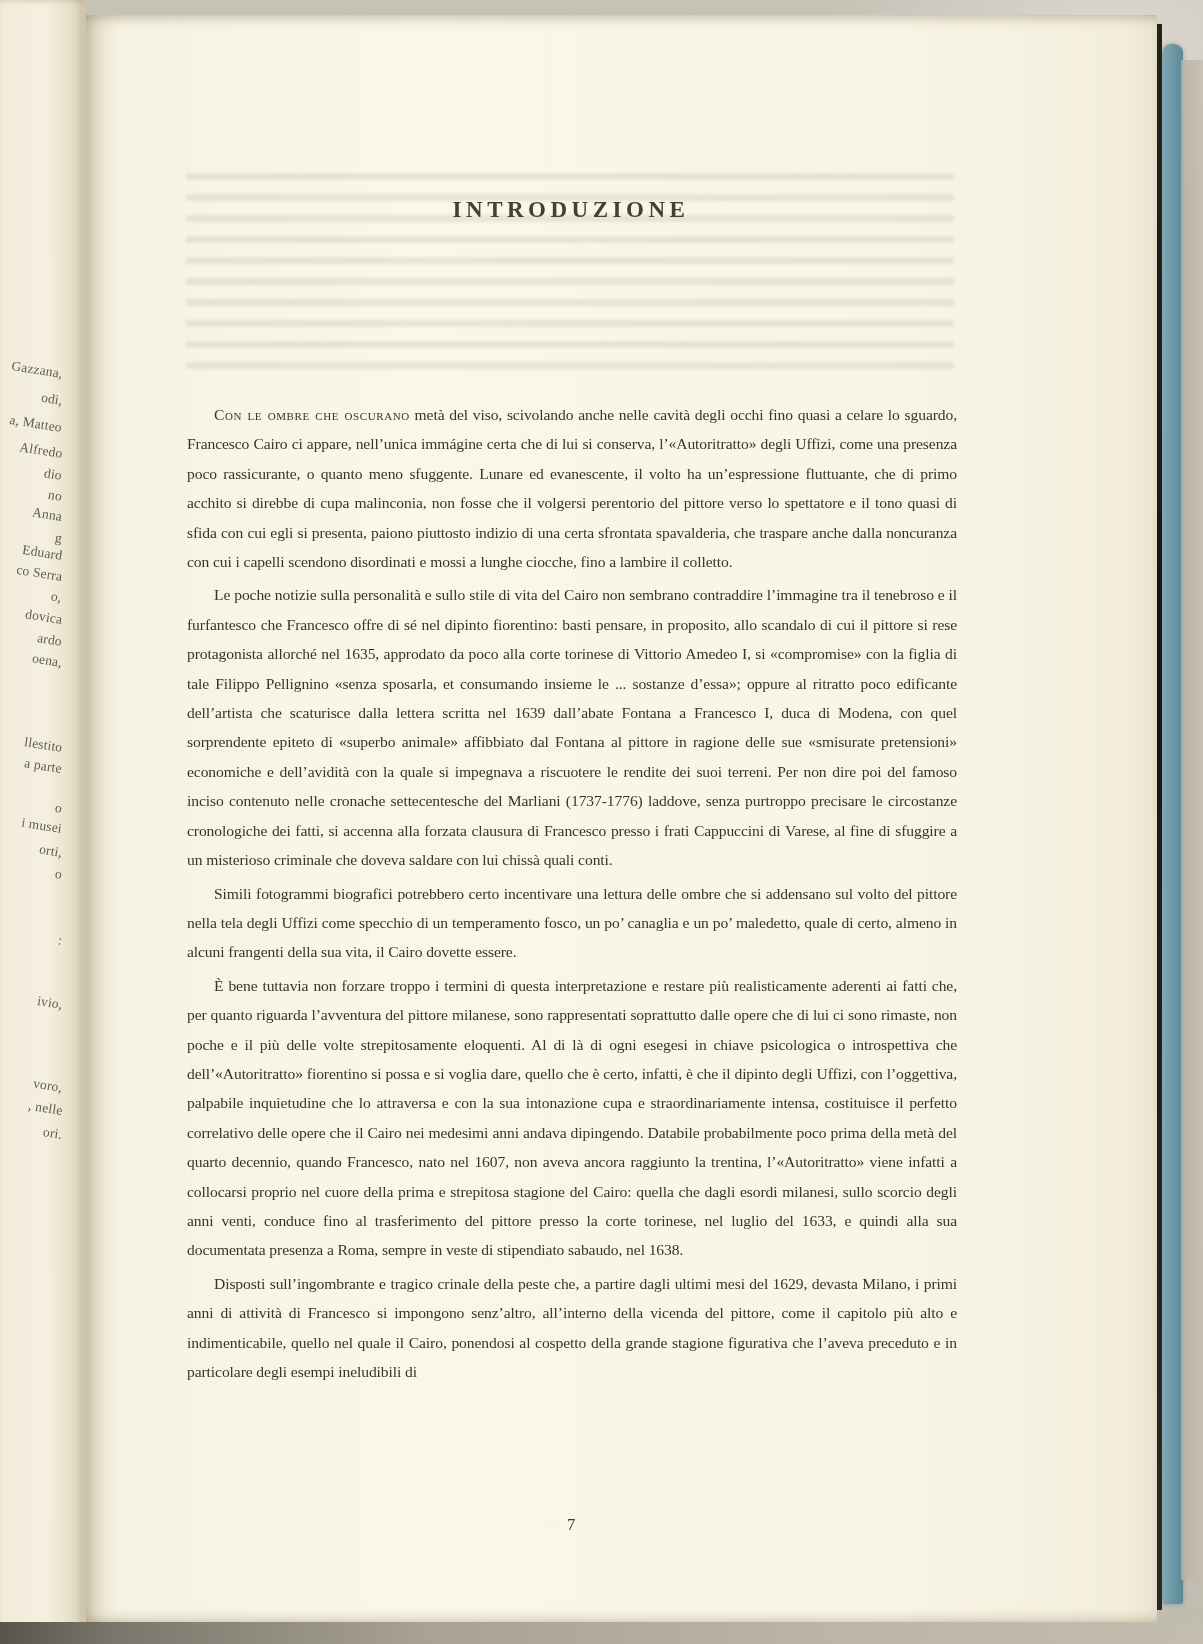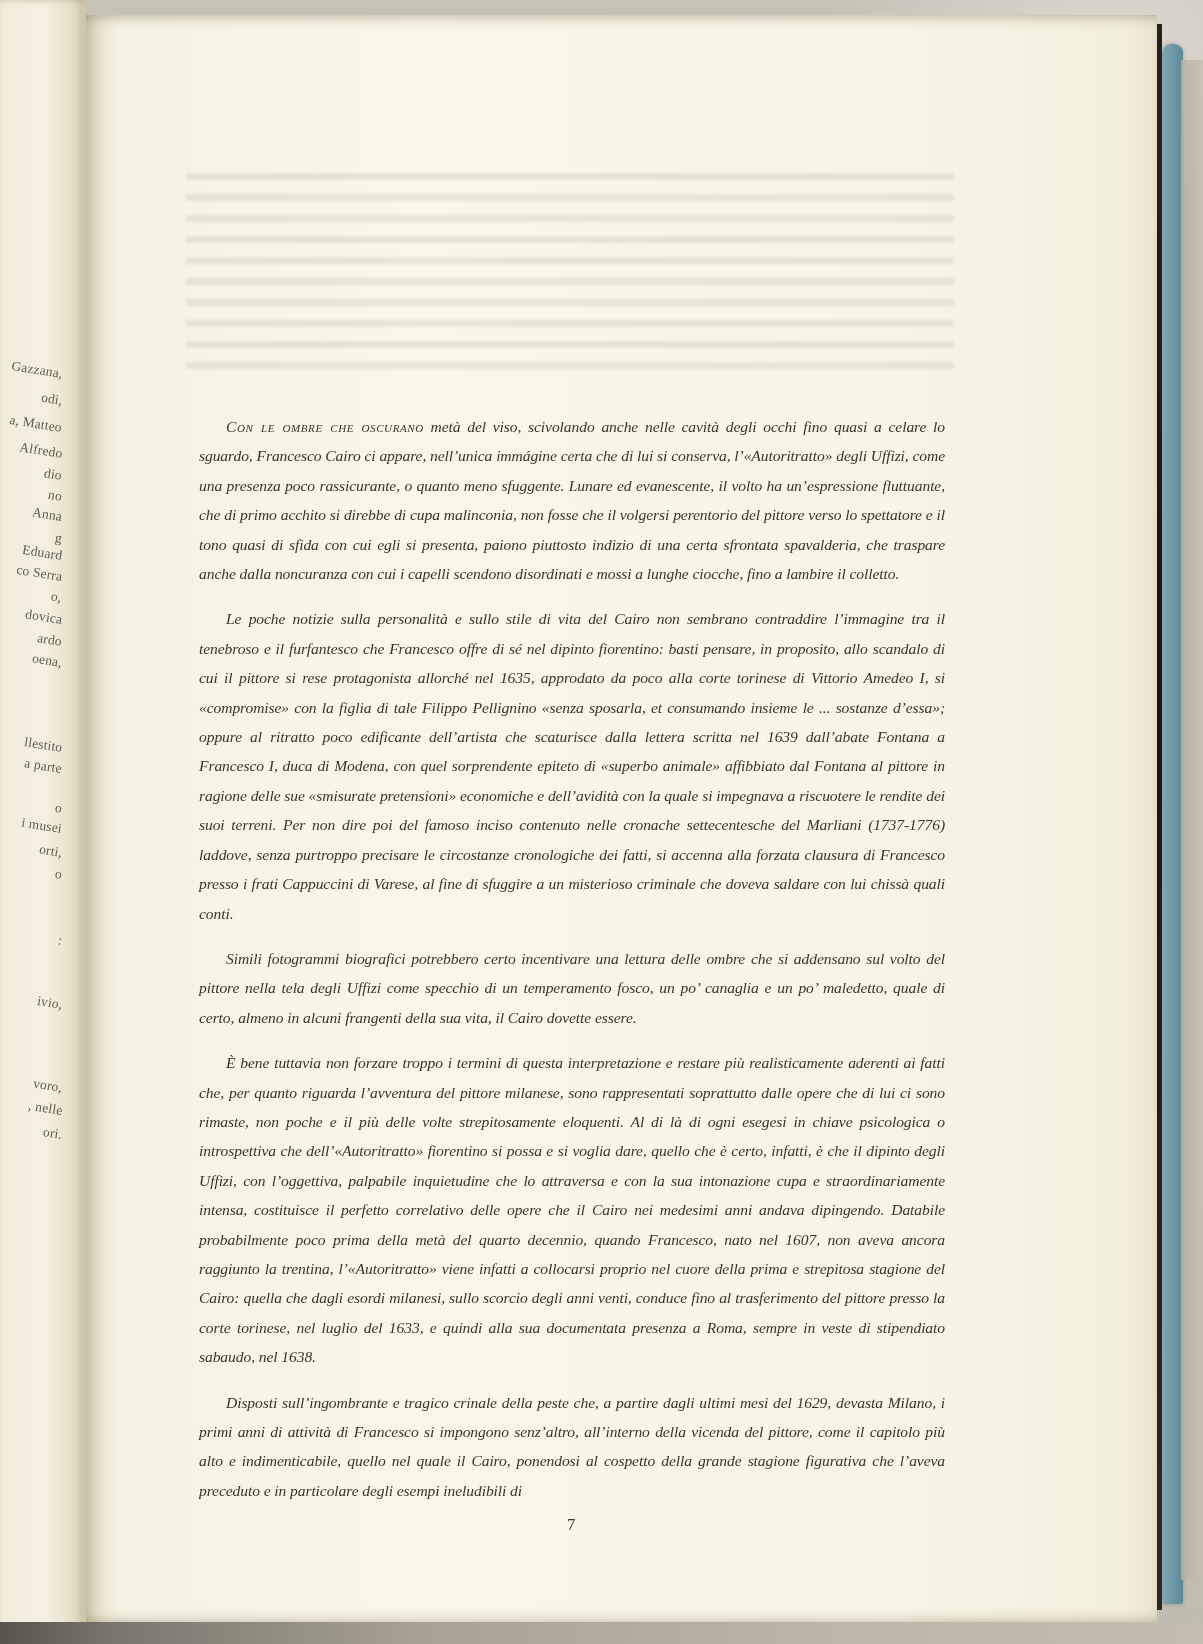--- a/index.html
+++ b/index.html
@@ -41,21 +41,21 @@
   .page-title{
     position:absolute;left:100px;top:167px;width:770px;
     text-align:center;font-size:23px;letter-spacing:4.5px;
     color:#42403a;
   }
   .body-text{
     position:absolute;left:97px;top:381px;width:778px;
     font-size:15.6px;line-height:29.4px;letter-spacing:-0.1px;
     color:#37342c;text-align:justify;
   }
-  .body-text p{margin:16px;text-indent:27px;font-style:italic;}
+  .body-text p{margin:4px;text-indent:27px;}
   .lead-in{font-variant:small-caps;letter-spacing:.6px;}
   .page-number{
     position:absolute;left:100px;top:1500px;width:770px;
     text-align:center;font-size:16.5px;color:#3c3a33;
   }
 
   
   .edge-line{position:absolute;left:1157px;top:24px;width:5px;height:1586px;background:linear-gradient(180deg,#23221b,#141310 40%,#2a2822);}
   .edge-teal{
     position:absolute;left:1162px;top:44px;width:21px;height:1560px;
@@ -104,20 +104,21 @@
       <span class="fragment" style="top: 933px;">:</span>
       <span class="fragment" style="top: 997px;">ivio,</span>
       <span class="fragment" style="top: 1080px;">voro,</span>
       <span class="fragment" style="top: 1103px;">, nelle</span>
       <span class="fragment" style="top: 1127px;">ori.</span>
     </div>
 
   <div class="main-page">
     <div class="show-through"></div>
 
+    <h1 class="page-title">INTRODUZIONE</h1>
 
     <div class="body-text">
       <p><span class="lead-in">Con le ombre che oscurano</span><span> metà del viso, scivolando anche nelle cavità degli occhi fino quasi a celare lo sguardo, Francesco Cairo ci appare, nell’unica immágine certa che di lui si conserva, l’«Autoritratto» degli Uffizi, come una presenza poco rassicurante, o quanto meno sfuggente. Lunare ed evanescente, il volto ha un’espressione fluttuante, che di primo acchito si direbbe di cupa malinconia, non fosse che il volgersi perentorio del pittore verso lo spettatore e il tono quasi di sfida con cui egli si presenta, paiono piuttosto indizio di una certa sfrontata spavalderia, che traspare anche dalla noncuranza con cui i capelli scendono disordinati e mossi a lunghe ciocche, fino a lambire il colletto.</span></p>
       <p>Le poche notizie sulla personalità e sullo stile di vita del Cairo non sembrano contraddire l’immagine tra il tenebroso e il furfantesco che Francesco offre di sé nel dipinto fiorentino: basti pensare, in proposito, allo scandalo di cui il pittore si rese protagonista allorché nel 1635, approdato da poco alla corte torinese di Vittorio Amedeo I, si «compromise» con la figlia di tale Filippo Pellignino «senza sposarla, et consumando insieme le ... sostanze d’essa»; oppure al ritratto poco edificante dell’artista che scaturisce dalla lettera scritta nel 1639 dall’abate Fontana a Francesco I, duca di Modena, con quel sorprendente epiteto di «superbo animale» affibbiato dal Fontana al pittore in ragione delle sue «smisurate pretensioni» economiche e dell’avidità con la quale si impegnava a riscuotere le rendite dei suoi terreni. Per non dire poi del famoso inciso contenuto nelle cronache settecentesche del Marliani (1737-1776) laddove, senza purtroppo precisare le circostanze cronologiche dei fatti, si accenna alla forzata clausura di Francesco presso i frati Cappuccini di Varese, al fine di sfuggire a un misterioso criminale che doveva saldare con lui chissà quali conti.</p>
       <p>Simili fotogrammi biografici potrebbero certo incentivare una lettura delle ombre che si addensano sul volto del pittore nella tela degli Uffizi come specchio di un temperamento fosco, un po’ canaglia e un po’ maledetto, quale di certo, almeno in alcuni frangenti della sua vita, il Cairo dovette essere.</p>
       <p>È bene tuttavia non forzare troppo i termini di questa interpretazione e restare più realisticamente aderenti ai fatti che, per quanto riguarda l’avventura del pittore milanese, sono rappresentati soprattutto dalle opere che di lui ci sono rimaste, non poche e il più delle volte strepitosamente eloquenti. Al di là di ogni esegesi in chiave psicologica o introspettiva che dell’«Autoritratto» fiorentino si possa e si voglia dare, quello che è certo, infatti, è che il dipinto degli Uffizi, con l’oggettiva, palpabile inquietudine che lo attraversa e con la sua intonazione cupa e straordinariamente intensa, costituisce il perfetto correlativo delle opere che il Cairo nei medesimi anni andava dipingendo. Databile probabilmente poco prima della metà del quarto decennio, quando Francesco, nato nel 1607, non aveva ancora raggiunto la trentina, l’«Autoritratto» viene infatti a collocarsi proprio nel cuore della prima e strepitosa stagione del Cairo: quella che dagli esordi milanesi, sullo scorcio degli anni venti, conduce fino al trasferimento del pittore presso la corte torinese, nel luglio del 1633, e quindi alla sua documentata presenza a Roma, sempre in veste di stipendiato sabaudo, nel 1638.</p>
       <p>Disposti sull’ingombrante e tragico crinale della peste che, a partire dagli ultimi mesi del 1629, devasta Milano, i primi anni di attività di Francesco si impongono senz’altro, all’interno della vicenda del pittore, come il capitolo più alto e indimenticabile, quello nel quale il Cairo, ponendosi al cospetto della grande stagione figurativa che l’aveva preceduto e in particolare degli esempi ineludibili di</p>
     </div>
 
     <div class="page-number">7</div>

